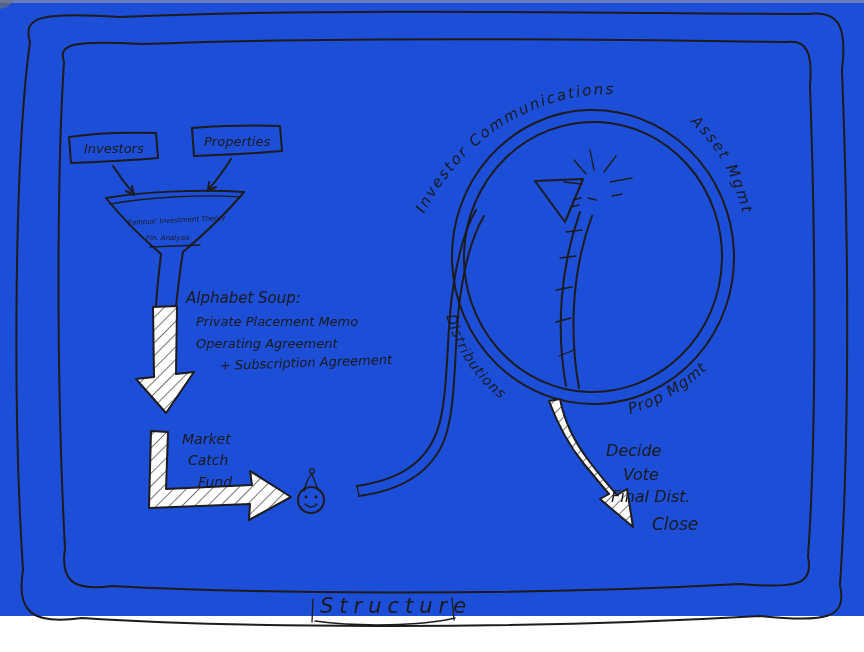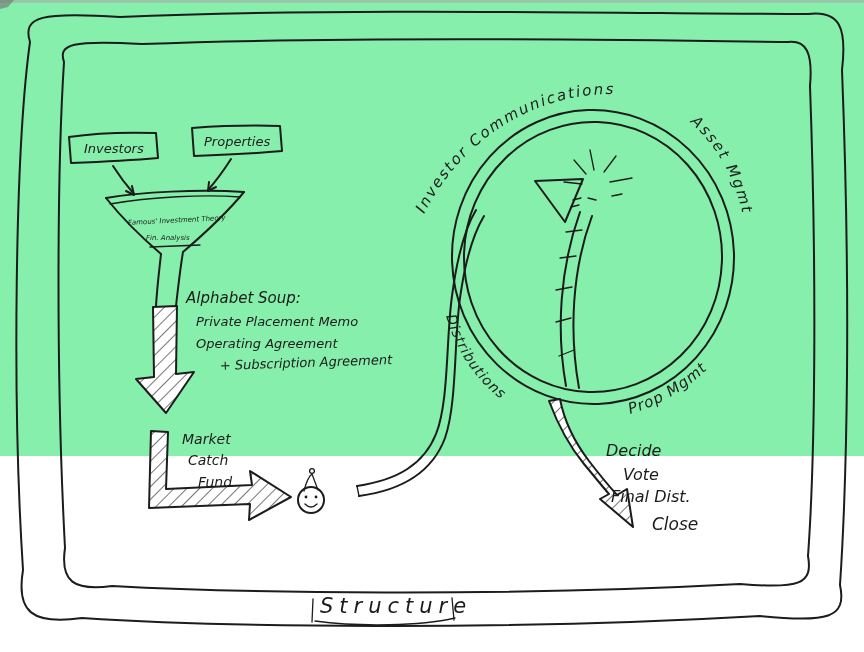--- a/index.html
+++ b/index.html
@@ -6,22 +6,22 @@
     margin: 0;
     padding: 0;
     background: #ffffff;
     width: 864px;
     height: 652px;
     overflow: hidden;
   }
   .page {
     position: relative;
     width: 864px;
-    height: 456px;
-    background: #86efac;
+    height: 616px;
+    background: #1d4ed8;
   }
   svg { display: block; }
   svg text {
     font-family: "DejaVu Sans", sans-serif;
     font-style: italic;
     fill: #1b1b1b;
   }
   .ink { stroke: #1c1c1c; fill: none; stroke-width: 2; stroke-linecap: round; stroke-linejoin: round; }
   .ink-thin { stroke: #1c1c1c; fill: none; stroke-width: 1.3; stroke-linecap: round; }
   .hatched { stroke: #1c1c1c; stroke-width: 2; stroke-linejoin: round; }

